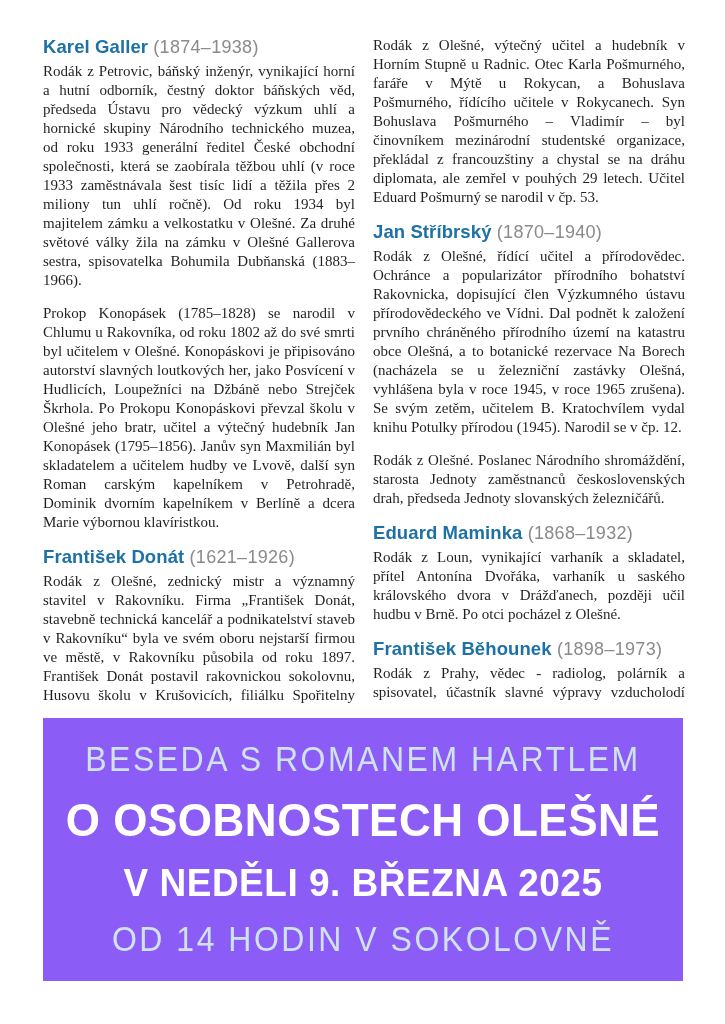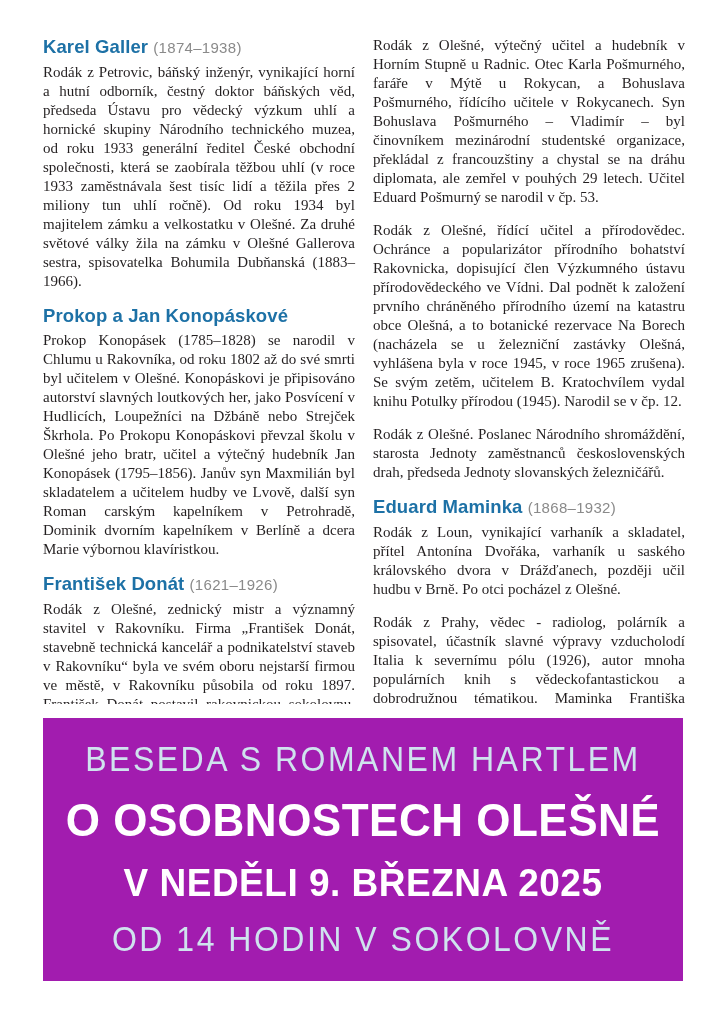--- a/index.html
+++ b/index.html
@@ -29,37 +29,37 @@
     font-family: "Liberation Sans", sans-serif;
     font-size: 18.5px;
     line-height: 22px;
     font-weight: bold;
     color: #1d71a6;
     letter-spacing: 0.1px;
   }
   .bio-dates {
     font-weight: normal;
     color: #8a8a8a;
-    font-size: 15px;
+    font-size: 18px;
     letter-spacing: 0.3px;
   }
   .bio-body {
     margin: 0;
     font-size: 15px;
     line-height: 19px;
     text-align: justify;
     color: #231f20;
   }
   .banner {
     position: absolute;
     left: 43px;
     top: 718px;
     width: 640px;
     height: 263px;
-    background: #a21caf;
+    background: #8b5cf6;
     display: flex;
     flex-direction: column;
     justify-content: space-evenly;
     align-items: center;
     text-align: center;
     padding: 6px 0;
     box-sizing: border-box;
     font-family: "Liberation Sans", sans-serif;
   }
   .banner-line { white-space: nowrap; }
@@ -96,59 +96,64 @@
 
       <section class="bio">
         <h2 class="bio-heading">
           <span class="bio-name">Karel Galler</span>
           <span class="bio-dates">(1874–1938)</span>
         </h2>
         <p class="bio-body">Rodák z Petrovic, báňský inženýr, vynikající horní a hutní odborník, čestný doktor báňských věd, předseda Ústavu pro vědecký výzkum uhlí a hornické skupiny Národního technického muzea, od roku 1933 generální ředitel České obchodní společnosti, která se zaobírala těžbou uhlí (v roce 1933 zaměstnávala šest tisíc lidí a těžila přes 2 miliony tun uhlí ročně). Od roku 1934 byl majitelem zámku a velkostatku v Olešné. Za druhé světové války žila na zámku v Olešné Gallerova sestra, spisovatelka Bohumila Dubňanská (1883–1966).</p>
       </section>
 
       <section class="bio">
-        <h2 class="bio-heading">
-          <span class="bio-name">Prokop a Jan Konopáskové</span>
-        </h2>
         <p class="bio-body">Prokop Konopásek (1785–1828) se narodil v Chlumu u Rakovníka, od roku 1802 až do své smrti byl učitelem v Olešné. Konopáskovi je připisováno autorství slavných loutkových her, jako Posvícení v Hudlicích, Loupežníci na Džbáně nebo Strejček Škrhola. Po Prokopu Konopáskovi převzal školu v Olešné jeho bratr, učitel a výtečný hudebník Jan Konopásek (1795–1856). Janův syn Maxmilián byl skladatelem a učitelem hudby ve Lvově, další syn Roman carským kapelníkem v Petrohradě, Dominik dvorním kapelníkem v Berlíně a dcera Marie výbornou klavíristkou.</p>
       </section>
 
       <section class="bio">
         <h2 class="bio-heading">
           <span class="bio-name">František Donát</span>
           <span class="bio-dates">(1621–1926)</span>
         </h2>
         <p class="bio-body">Rodák z Olešné, zednický mistr a významný stavitel v Rakovníku. Firma „František Donát, stavebně technická kancelář a podnikatelství staveb v Rakovníku“ byla ve svém oboru nejstarší firmou ve městě, v Rakovníku působila od roku 1897. František Donát postavil rakovnickou sokolovnu, Husovu školu v Krušovicích, filiálku Spořitelny Rakovnické v Křivoklátě a mnoho dalších veřejných i soukromých budov, domů a vil v Rakovníku a okolí. Po jeho smrti vedl firmu jeho syn Ing. C. František Donát a stavitel Alois Levý. František Donát se narodil v čp. 32. Zetěm Františka Donáta (manželem jeho dcery Marie, narozené v Olešné v roce 1888; svatba se konala v roce 1912) byl rakovnický architekt a stavitel Ing. Antonín Vopršal (1882–1934).</p>
       </section>
 
     </div>
 
     <div class="col">
 
       <section class="bio">
         <p class="bio-body">Rodák z Olešné, výtečný učitel a hudebník v Horním Stupně u Radnic. Otec Karla Pošmurného, faráře v Mýtě u Rokycan, a Bohuslava Pošmurného, řídícího učitele v Rokycanech. Syn Bohuslava Pošmurného – Vladimír – byl činovníkem mezinárodní studentské organizace, překládal z francouzštiny a chystal se na dráhu diplomata, ale zemřel v pouhých 29 letech. Učitel Eduard Pošmurný se narodil v čp. 53.</p>
       </section>
 
       <section class="bio">
+        <h2 class="bio-heading">
+          <span class="bio-name">Jan Stříbrský</span>
+          <span class="bio-dates">(1870–1940)</span>
+        </h2>
         <p class="bio-body">Rodák z Olešné, řídící učitel a přírodovědec. Ochránce a popularizátor přírodního bohatství Rakovnicka, dopisující člen Výzkumného ústavu přírodovědeckého ve Vídni. Dal podnět k založení prvního chráněného přírodního území na katastru obce Olešná, a to botanické rezervace Na Borech (nacházela se u železniční zastávky Olešná, vyhlášena byla v roce 1945, v roce 1965 zrušena). Se svým zetěm, učitelem B. Kratochvílem vydal knihu Potulky přírodou (1945). Narodil se v čp. 12.</p>
       </section>
 
       <section class="bio">
         <p class="bio-body">Rodák z Olešné. Poslanec Národního shromáždění, starosta Jednoty zaměstnanců československých drah, předseda Jednoty slovanských železničářů.</p>
       </section>
 
       <section class="bio">
         <h2 class="bio-heading">
           <span class="bio-name">Eduard Maminka</span>
           <span class="bio-dates">(1868–1932)</span>
         </h2>
         <p class="bio-body">Rodák z Loun, vynikající varhaník a skladatel, přítel Antonína Dvořáka, varhaník u saského královského dvora v Drážďanech, později učil hudbu v Brně. Po otci pocházel z Olešné.</p>
       </section>
 
       <section class="bio">
+        <h2 class="bio-heading">
+          <span class="bio-name">František Běhounek</span>
+          <span class="bio-dates">(1898–1973)</span>
+        </h2>
         <p class="bio-body">Rodák z Prahy, vědec - radiolog, polárník a spisovatel, účastník slavné výpravy vzducholodí Italia k severnímu pólu (1926), autor mnoha populárních knih s vědeckofantastickou a dobrodružnou tématikou. Maminka Františka Běhounka byla rodačka z Olešné (čp. 24).</p>
       </section>
 
     </div>
 
   </div>
 
   <div class="banner">
     <div class="banner-line light">BESEDA S ROMANEM HARTLEM</div>
     <div class="banner-line bold-xl">O OSOBNOSTECH OLEŠNÉ</div>

